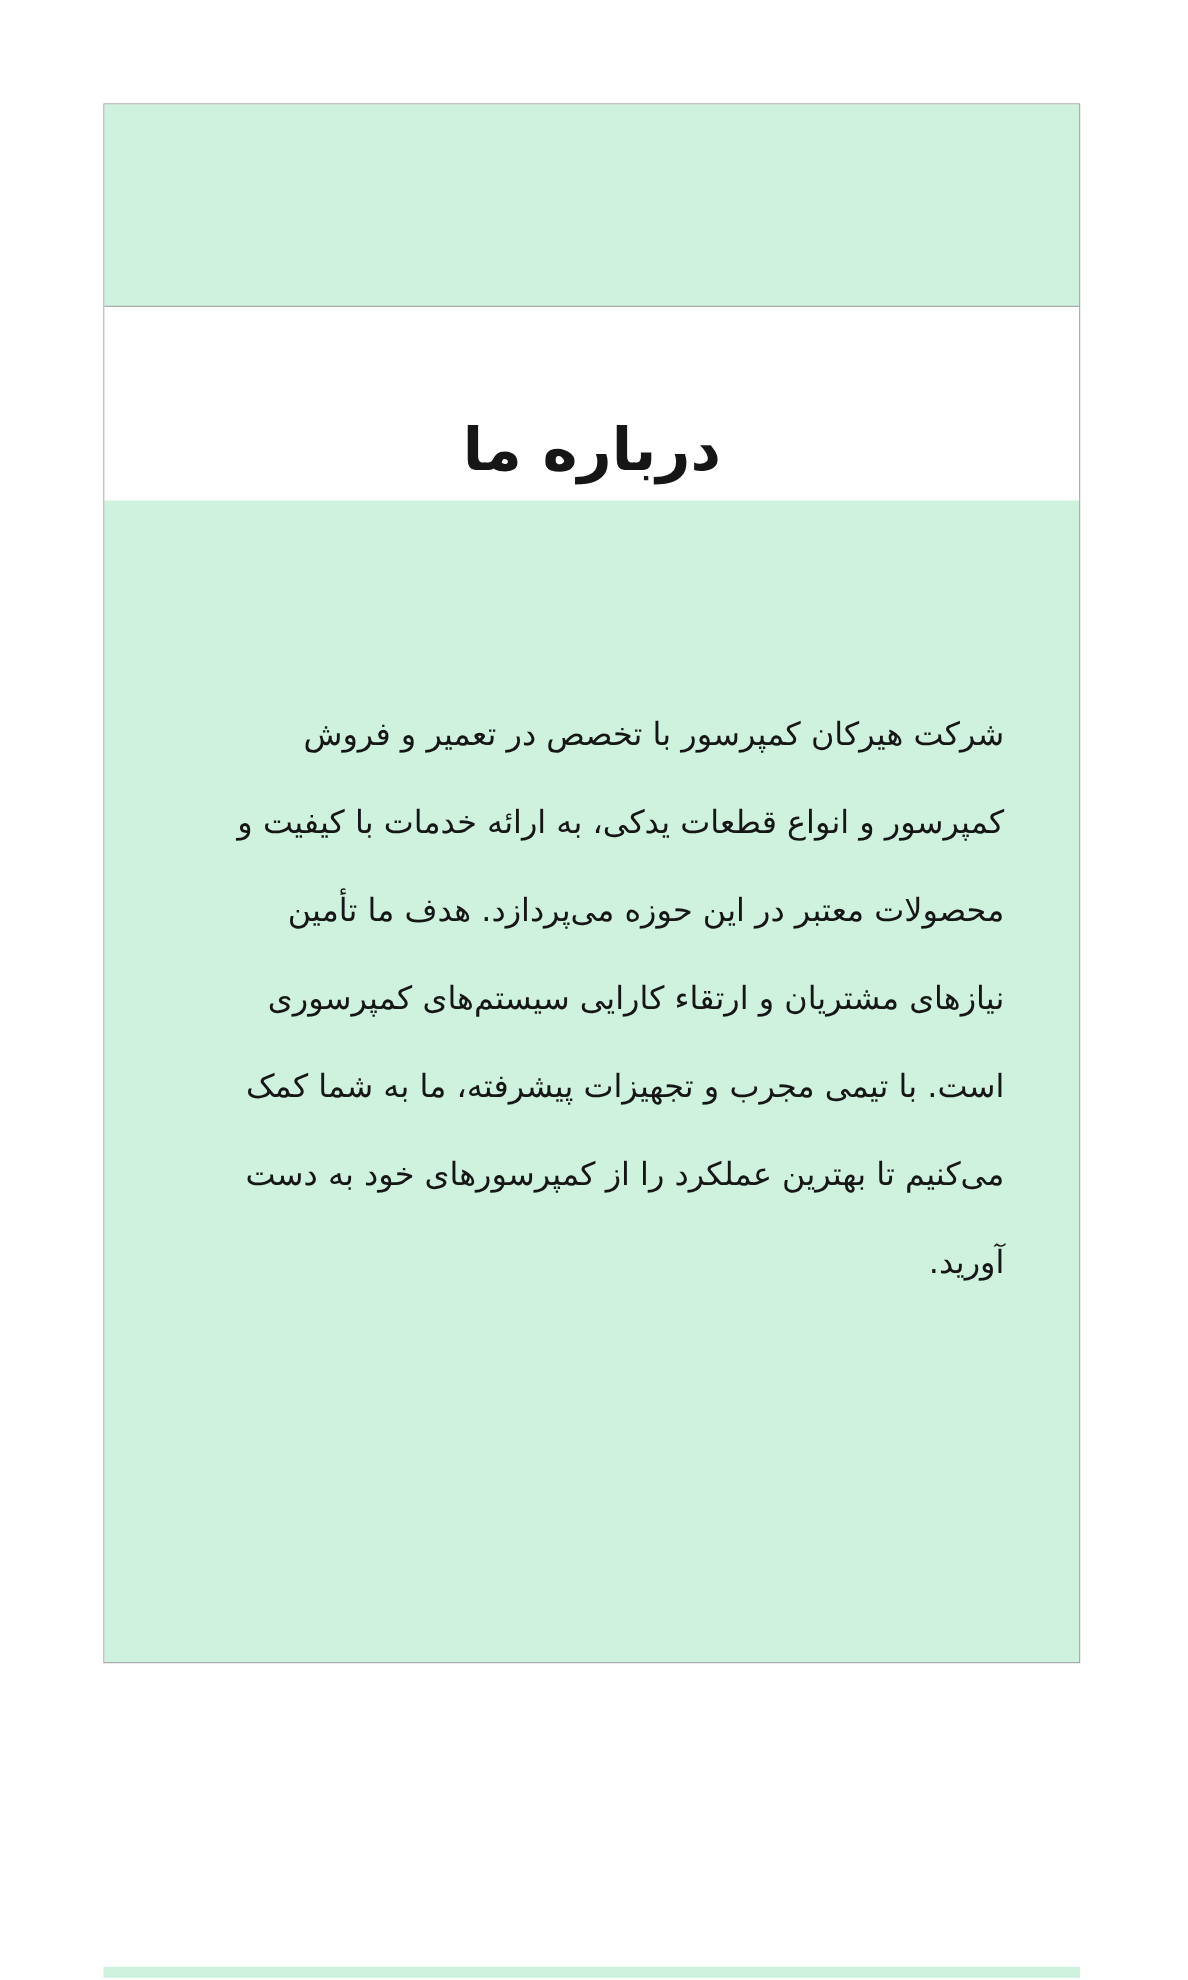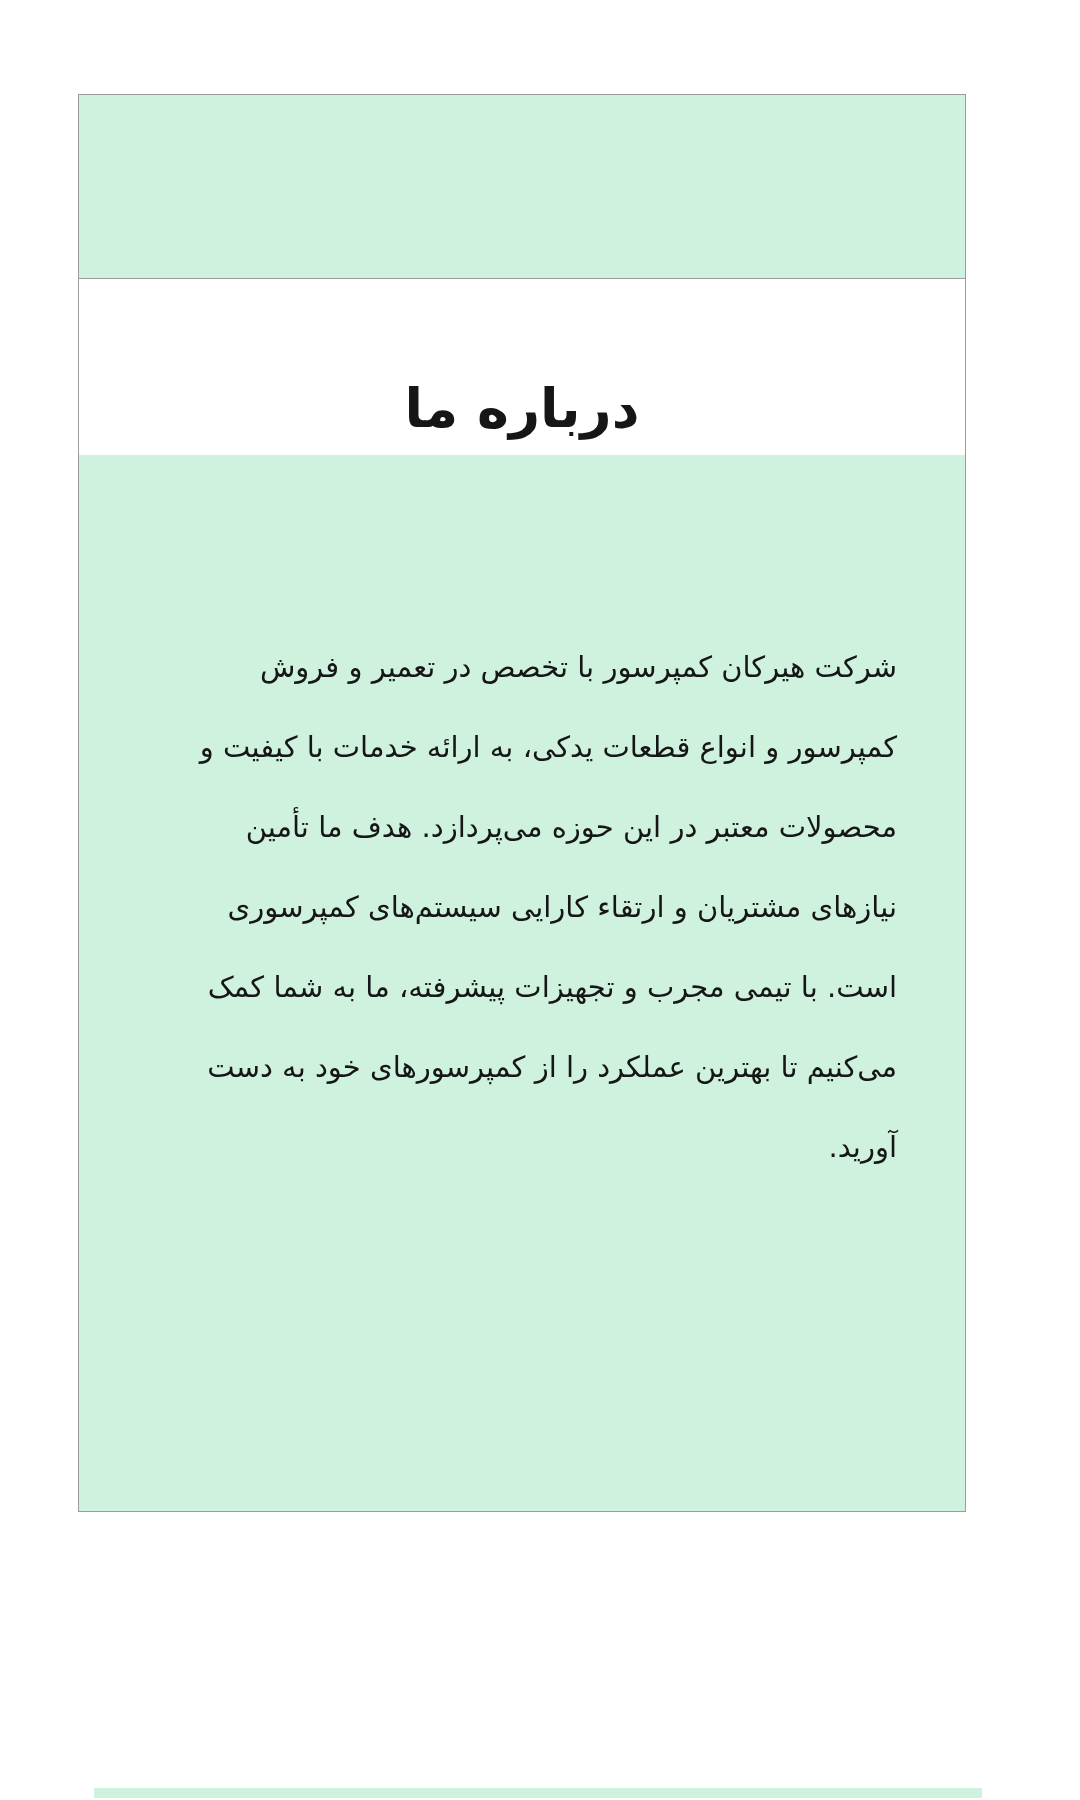--- a/index.html
+++ b/index.html
@@ -12,21 +12,21 @@
   html,body{width:1080px;height:1800px;}
   body{
     position:relative;
     background:var(--page-bg);
     font-family:"DejaVu Sans", sans-serif;
     color:var(--text);
     overflow:hidden;
   }
   .card{
     position:absolute;
-    left:78px; top:94px;
+    left:94px; top:94px;
     width:888px;
     border:1px solid var(--border);
     background:#ffffff;
   }
   .hero{
     height:184px;
     background:var(--green);
     border-bottom:1px solid var(--border);
   }
   .title-section{

